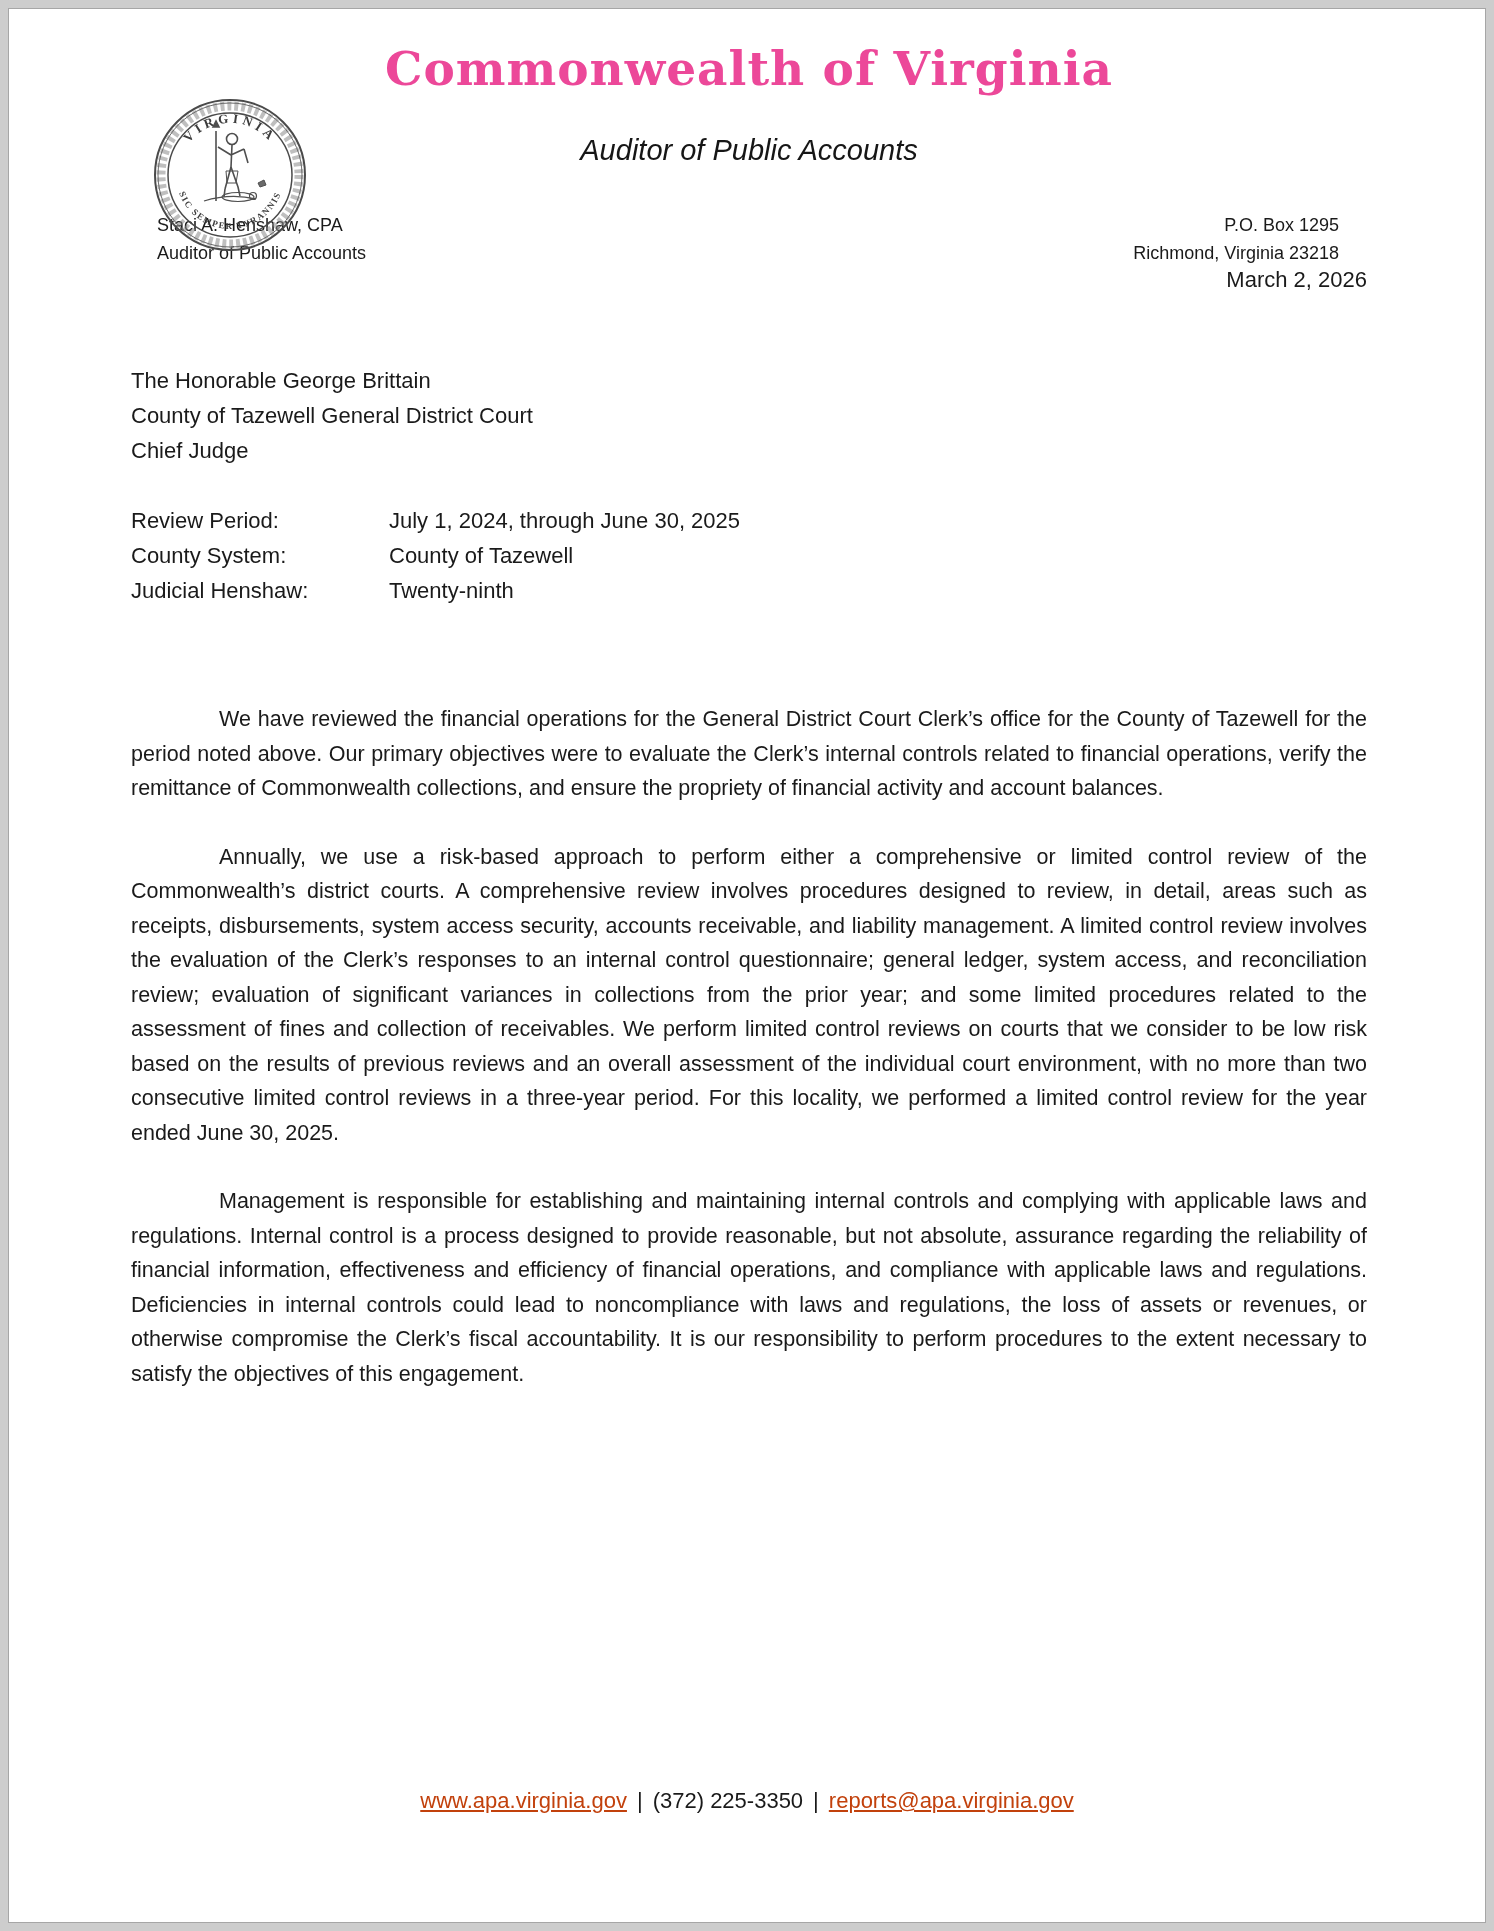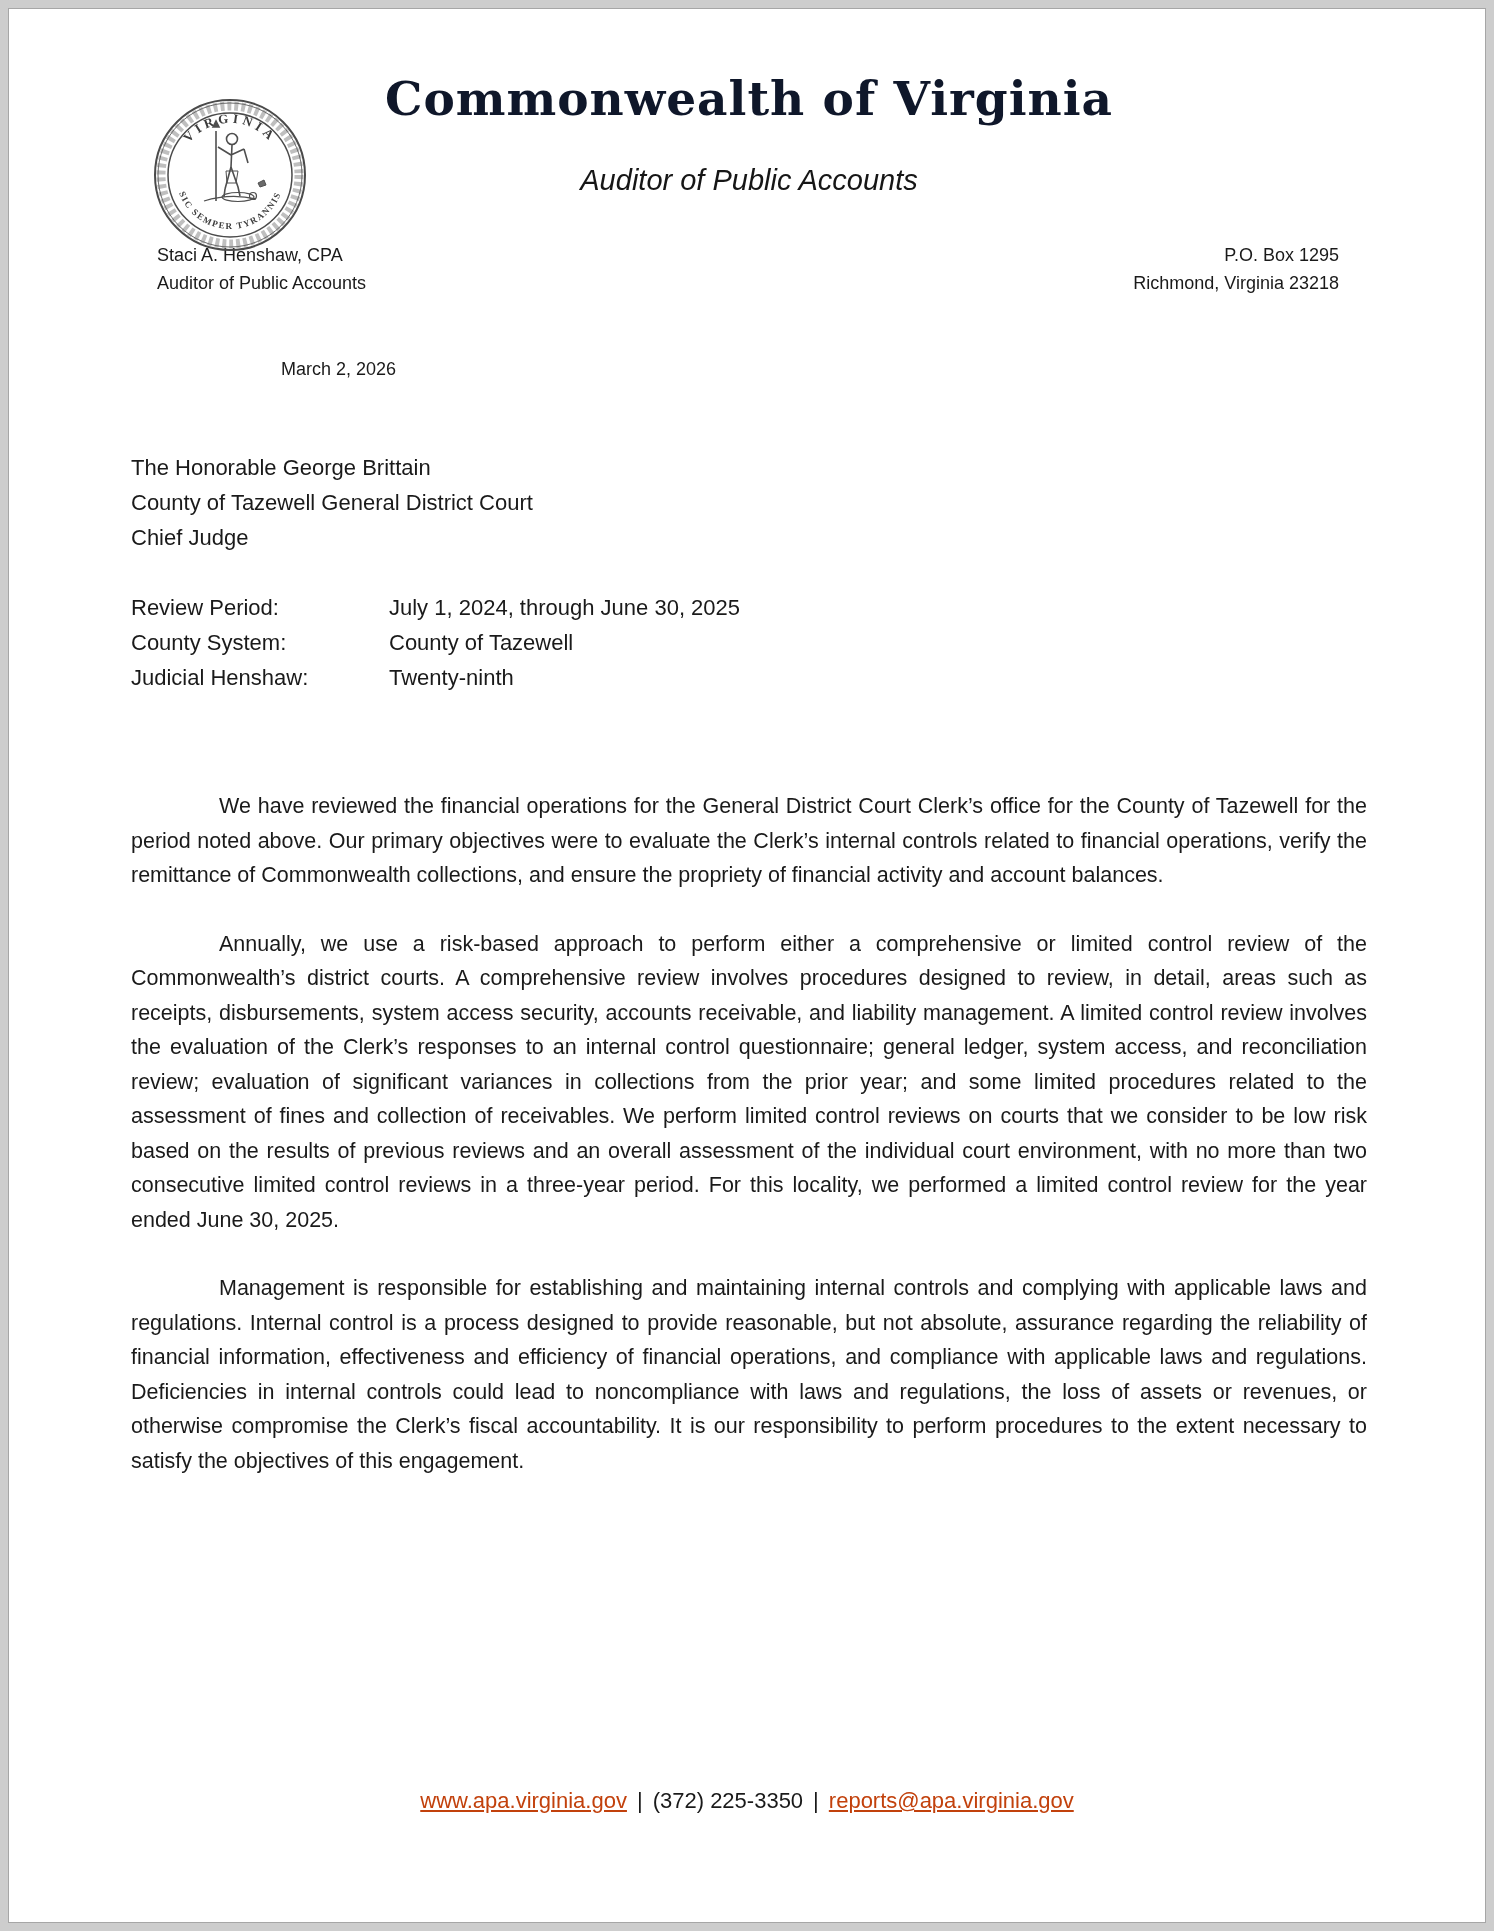--- a/index.html
+++ b/index.html
@@ -28,50 +28,49 @@
   }
   
   .seal-wrap {
     position: absolute;
     left: 143px;
     top: 88px;
     width: 156px;
     height: 156px;
   }
   .org-title {
-    margin-top: 62px;
+    margin-top: 32px;
     text-align: center;
     font-family: "DejaVu Serif", serif;
     font-weight: 700;
     font-size: 47px;
     letter-spacing: 1px;
-    color: #0f172a;
+    color: #ec4899;
   }
   .org-subtitle {
     margin-top: 38px;
     text-align: center;
     font-style: italic;
     font-size: 29px;
     color: #161616;
   }
   .info-row {
     margin-top: 44px;
     display: flex;
     justify-content: space-between;
     font-size: 18px;
     line-height: 28px;
   }
   .info-left { padding-left: 26px; }
   .info-right { text-align: right; padding-right: 28px; }
   
   .date-line {
-    margin-top: 62px;
-    text-align: left;
+    text-align: right;
     padding-left: 150px;
-    font-size: 18px;
+    font-size: 22px;
   }
   .recipient {
     margin-top: 70px;
     font-size: 22px;
     line-height: 35px;
   }
   .review-details {
     margin-top: 35px;
     font-size: 22px;
     line-height: 35px;

